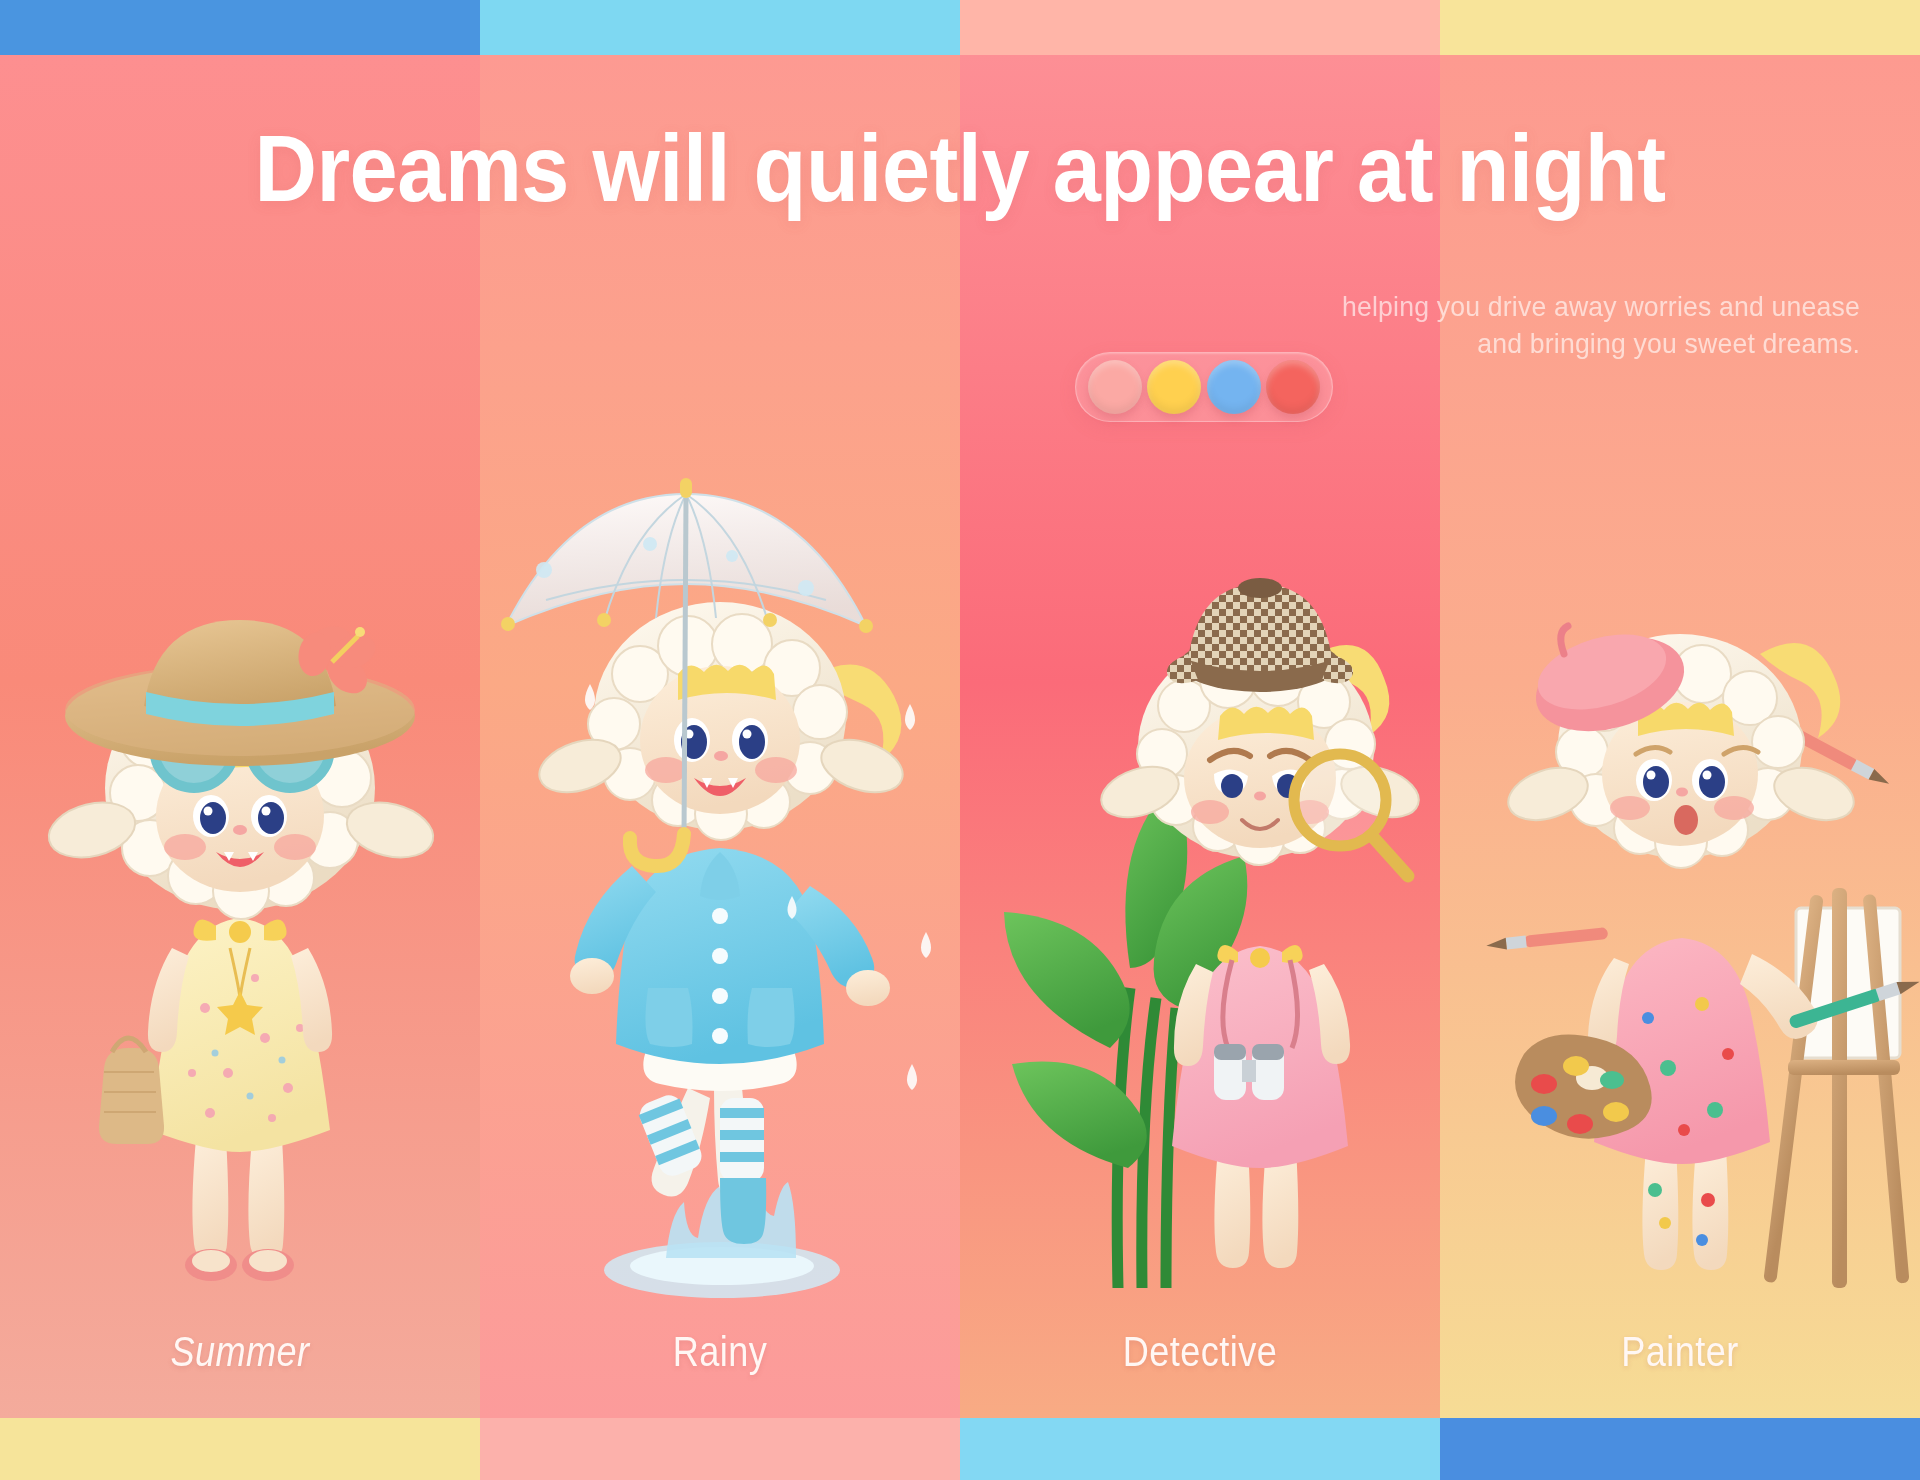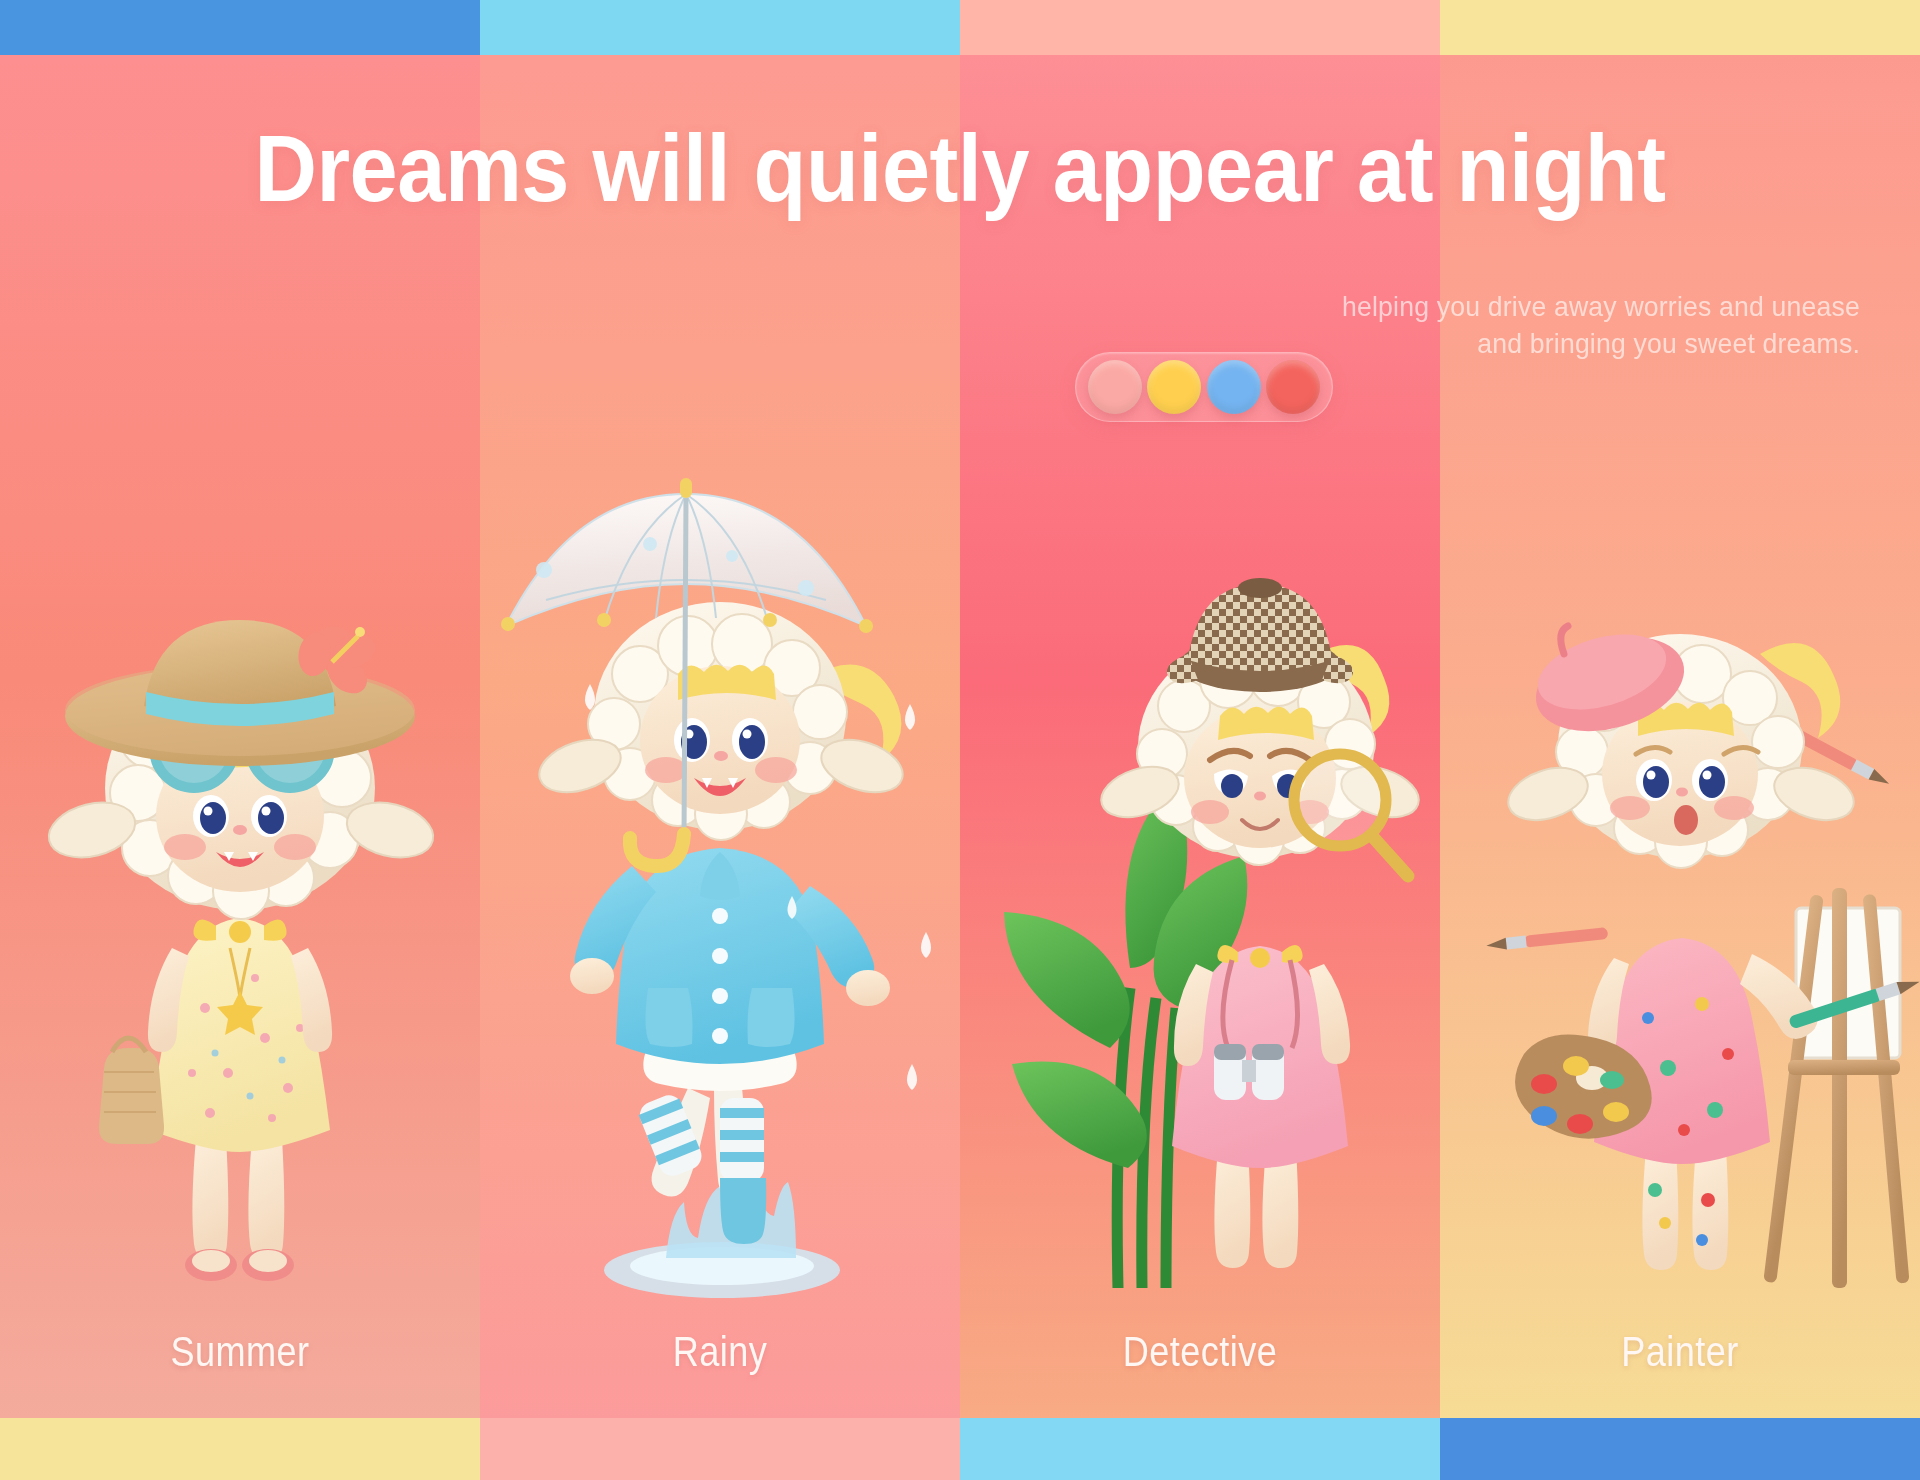--- a/index.html
+++ b/index.html
@@ -61,21 +61,21 @@
 
   <div class="bar top">
     <div class="seg" style="background: rgb(74, 149, 224);"></div>
     <div class="seg" style="background: rgb(126, 216, 242);"></div>
     <div class="seg" style="background: rgb(255, 181, 168);"></div>
     <div class="seg" style="background: rgb(248, 228, 154);"></div>
   </div>
 
   <div class="panels">
 
-    <div class="panel" style="background: linear-gradient(rgb(253, 143, 144) 0%, rgb(249, 138, 121) 46%, rgb(244, 171, 156) 100%);">
+    <div class="panel" style="background: linear-gradient(rgb(253, 143, 144) 0%, rgb(249, 138, 121) 46%, rgb(244, 171, 156) 100%); font-style: italic;">
       <div class="fig">
         <svg viewBox="0 0 480 900">
           <defs>
             <linearGradient id="wool1" x1="0" y1="0" x2="0.4" y2="1">
               <stop offset="0" stop-color="#fffaf0"></stop>
                 <stop offset="1" stop-color="#ebdcc3"></stop>
             </linearGradient>
             <linearGradient id="skin1" x1="0" y1="0" x2="0.2" y2="1">
               <stop offset="0" stop-color="#fdeeda"></stop>
                 <stop offset="1" stop-color="#f3d9bd"></stop>

